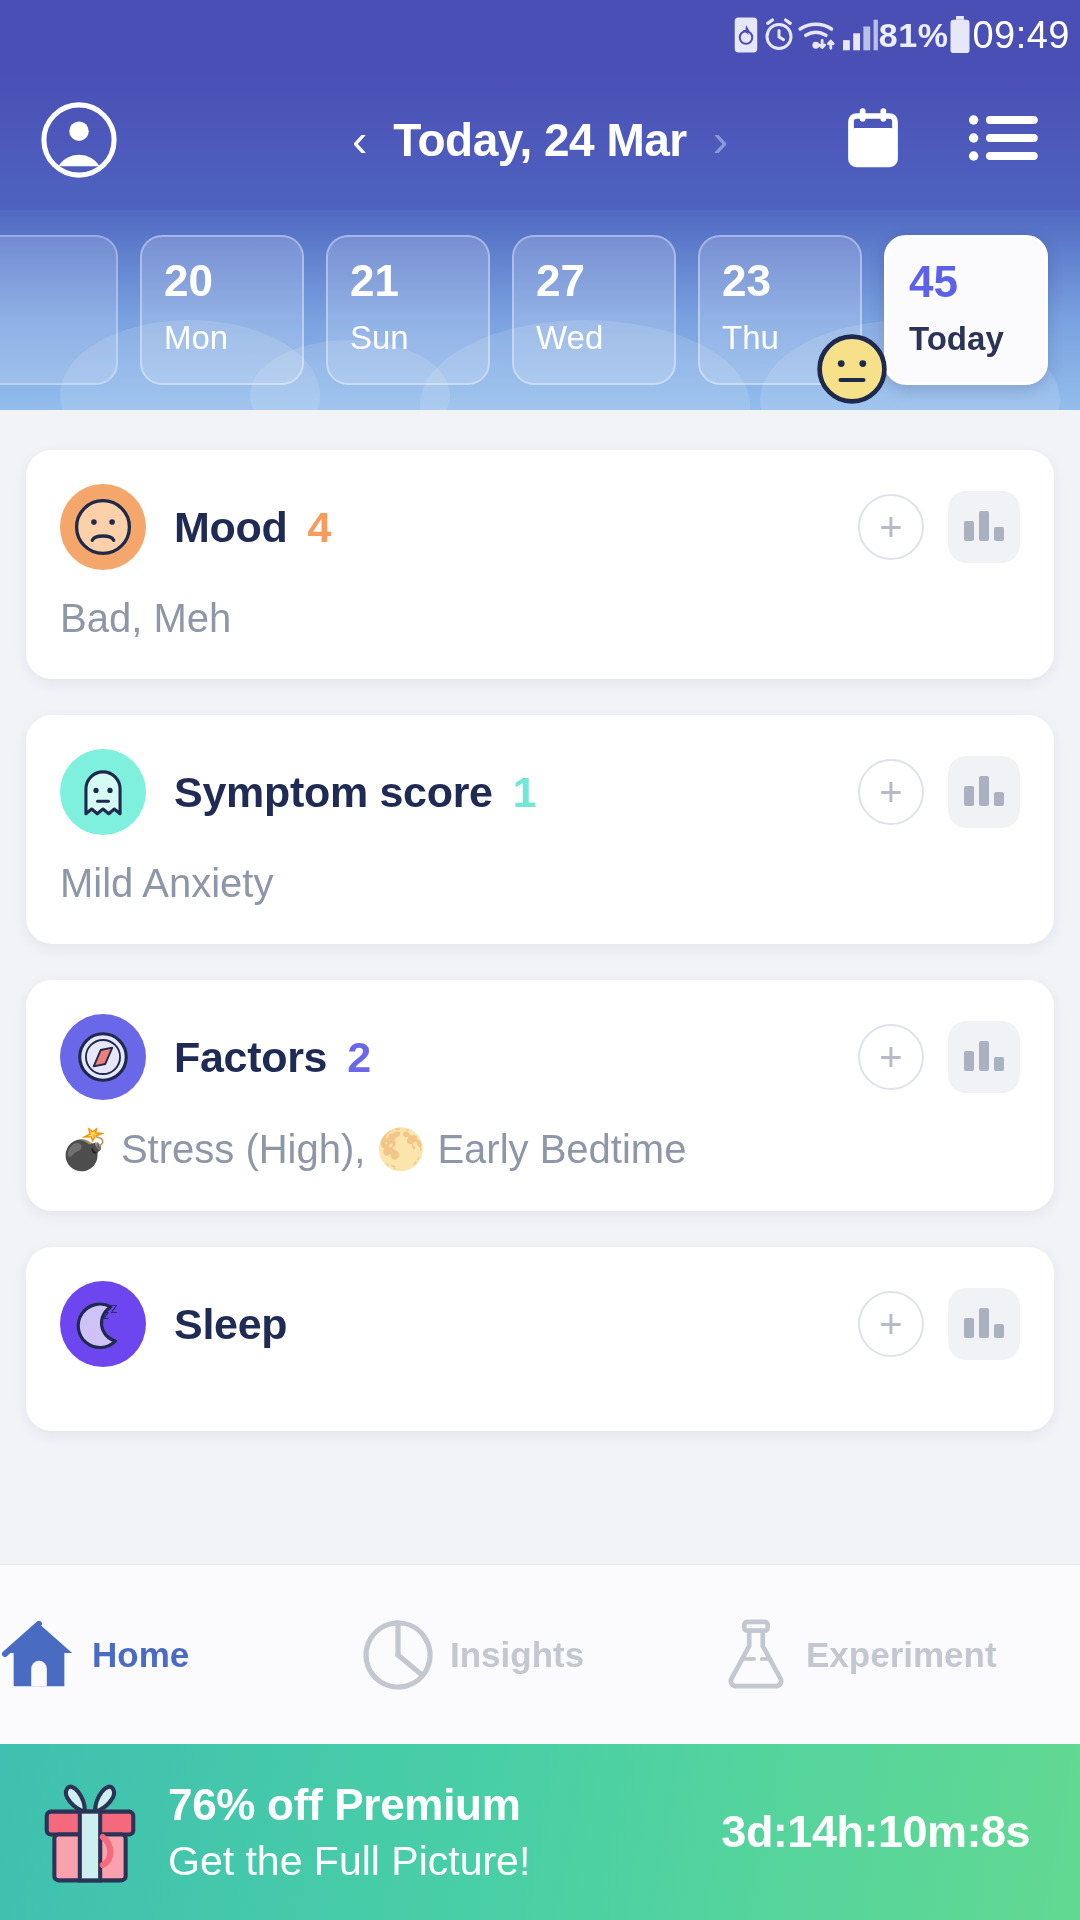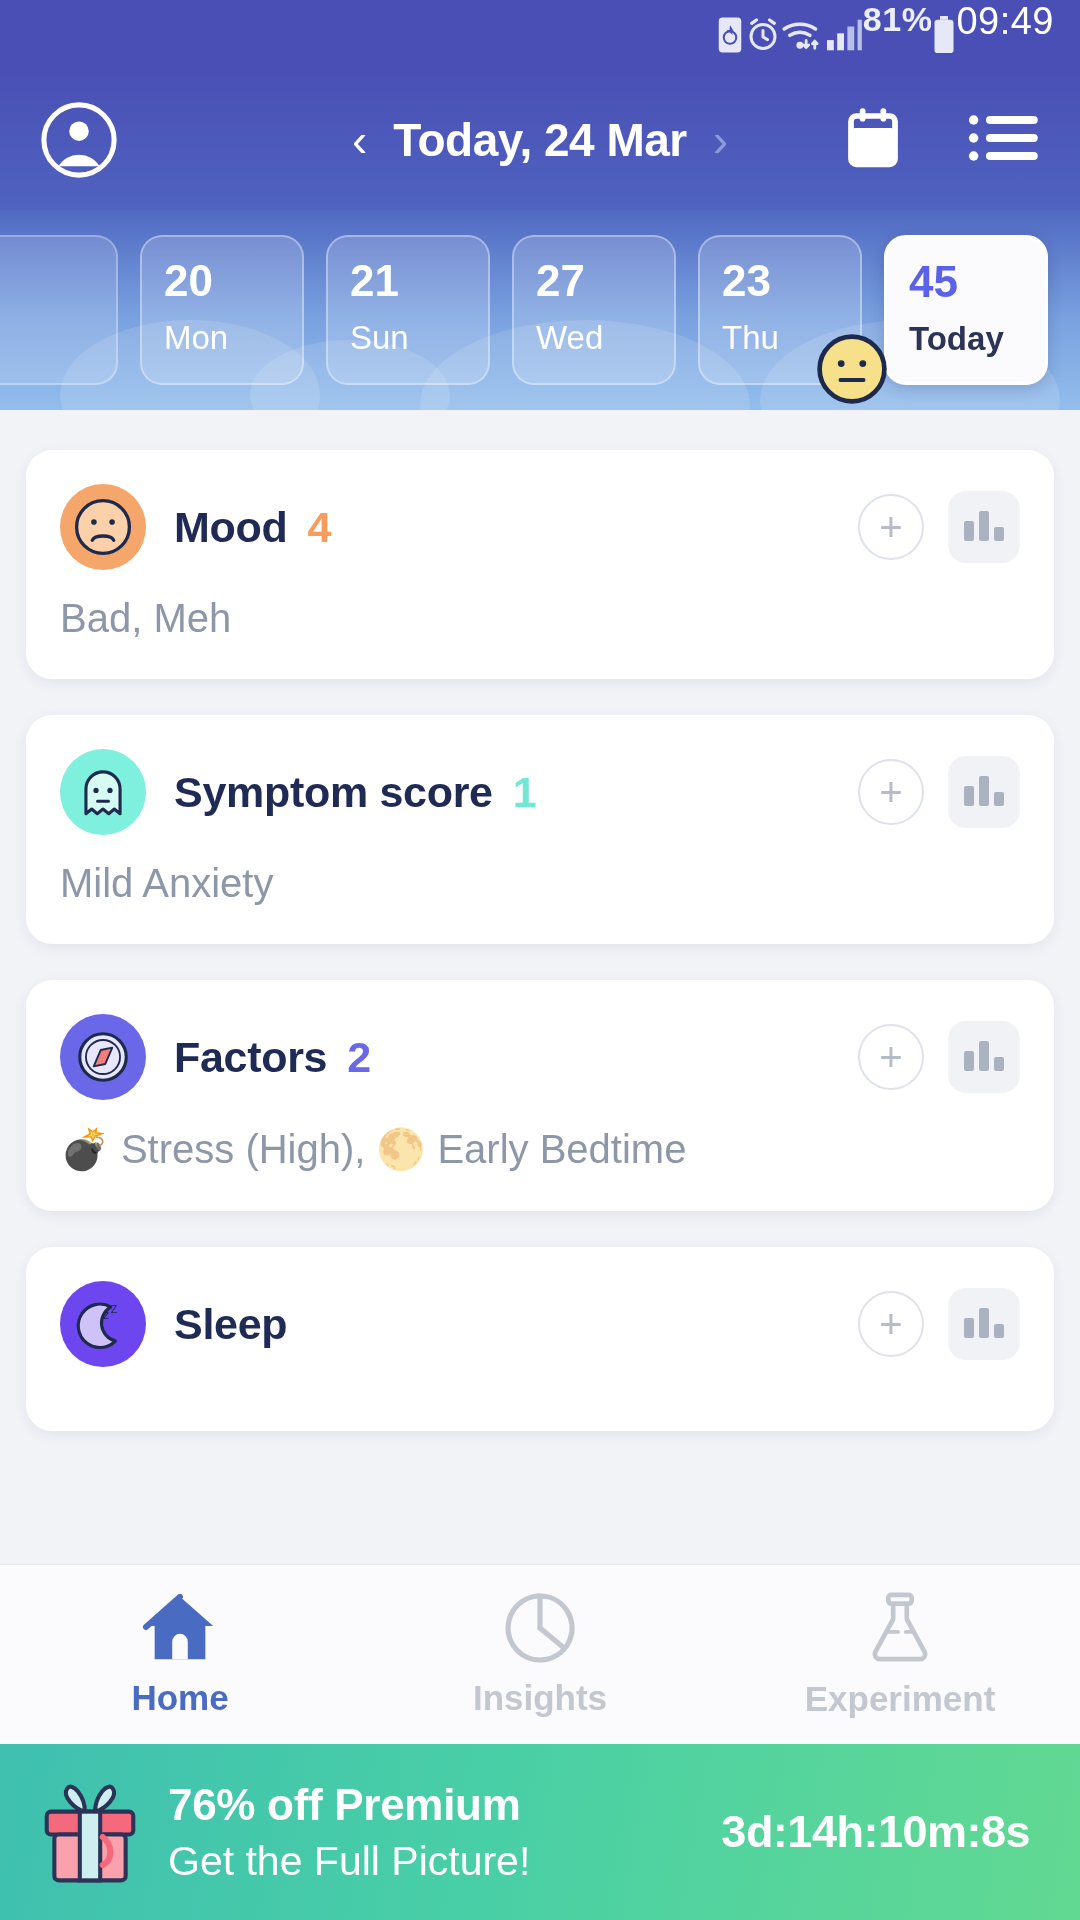--- a/index.html
+++ b/index.html
@@ -9,22 +9,23 @@
     background:#f2f3f7;
     overflow:hidden;
     position:relative;
   }
 
   
   .statusbar{
     height:70px;
     background:#4a4fb5;
     display:flex;
+    align-items:center;
     justify-content:flex-end;
-    padding-right:26px;
+    padding-right:10px;
     color:#e6e8f7;
   }
   .statusbar .sb-icon{ display:flex; align-items:center; }
   .sb-text{ font-size:34px; font-weight:600; letter-spacing:0.5px; color:#eceefb;}
   .sb-clock{ font-size:38px; font-weight:500; color:#ffffff; letter-spacing:0.5px;}
 
   
   .header{
     height:140px;
     background:linear-gradient(180deg,#4a4fb5 0%, #4f63c0 100%);
@@ -147,22 +148,22 @@
   .bottomnav{
     position:absolute;
     left:0; right:0; bottom:176px;
     height:180px;
     background:#fbfbfd;
     border-top:1px solid #e7e9ef;
     display:flex;
   }
   .navitem{
     flex:1;
-    display:flex; flex-direction:column;
-    align-items:center; justify-content:center;
+    display:flex; flex-direction:row;
+    align-items:center; justify-content:flex-start;
     gap:14px;
   }
   .navlabel{ font-size:35px; font-weight:700;}
   .navitem.active .navlabel{ color:#4a6bc2;}
   .navitem .navlabel{ color:#c3c7d0;}
 
   
   .promo{
     position:absolute;
     left:0; right:0; bottom:0;

